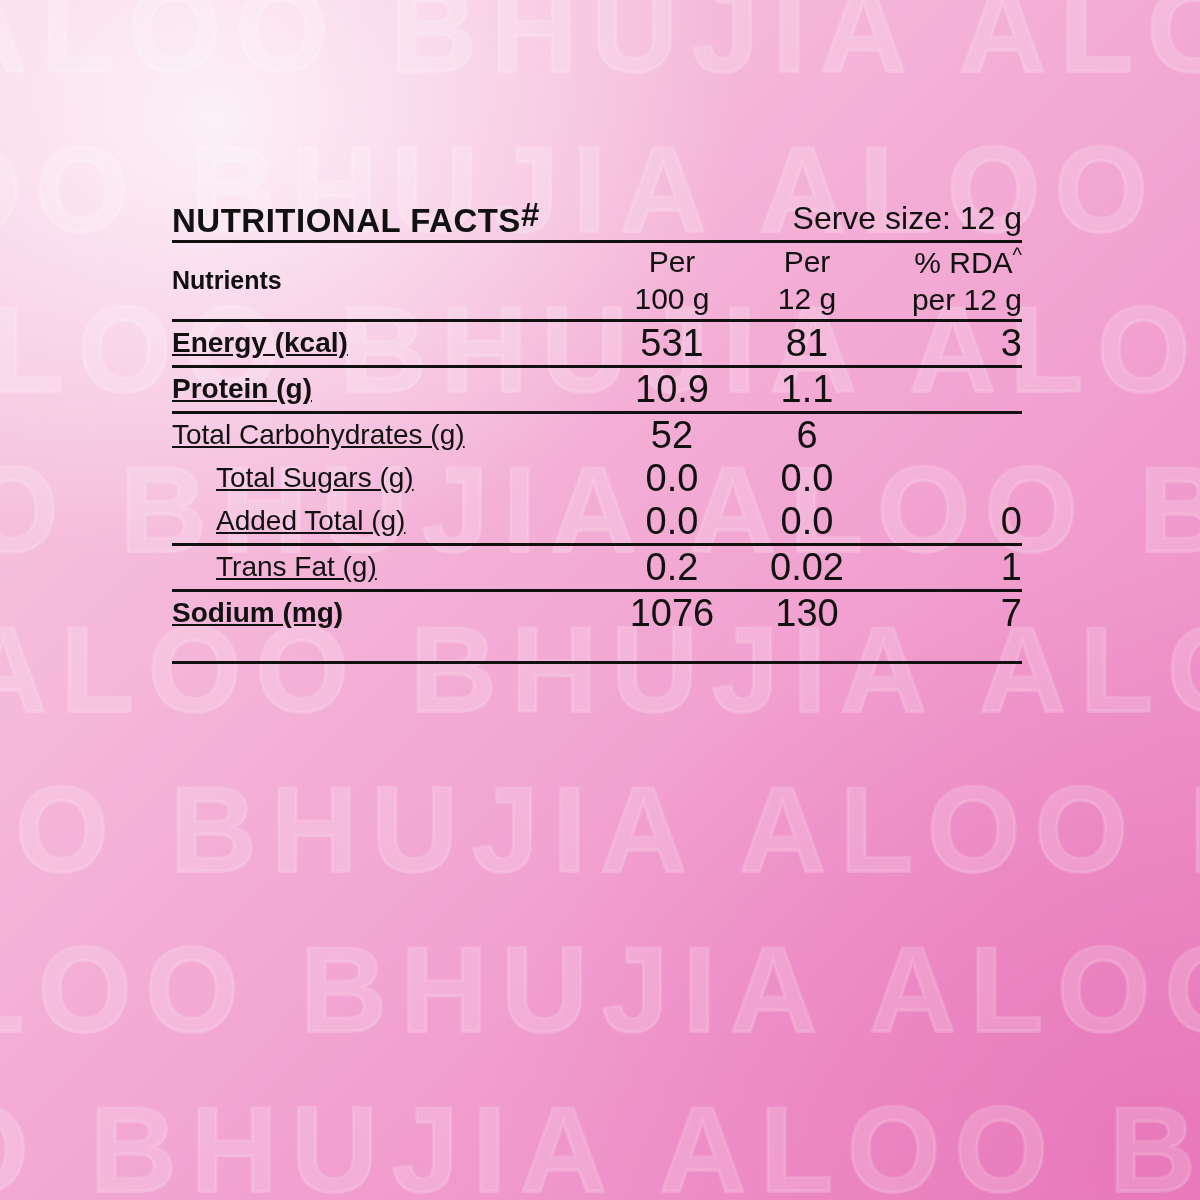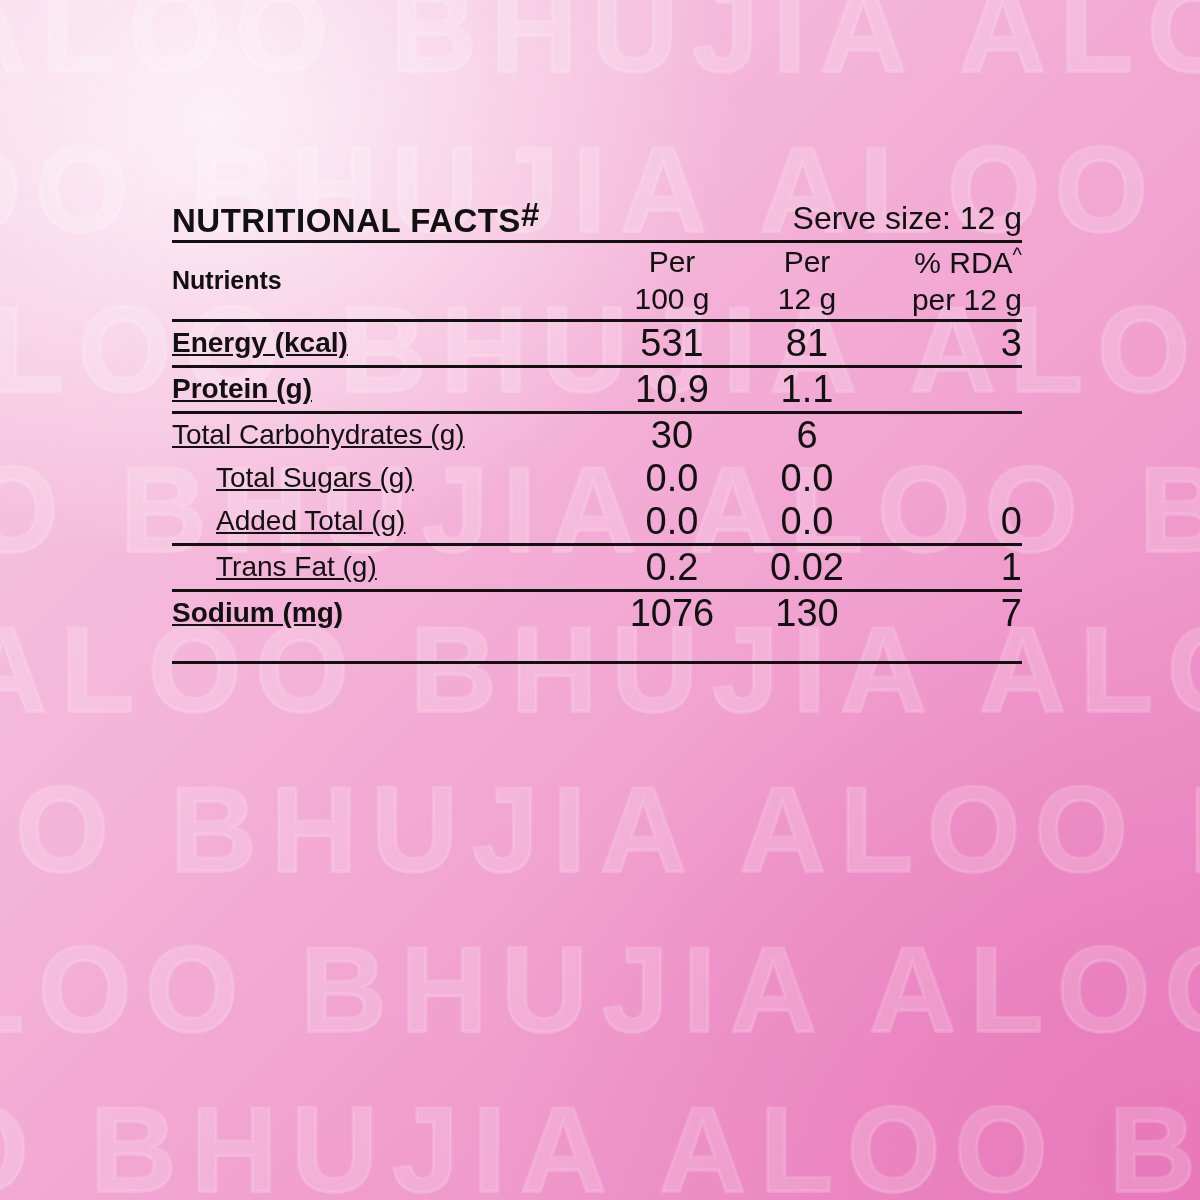--- a/index.html
+++ b/index.html
@@ -180,21 +180,21 @@
 
         <tr class="data-row rule">
           <td class="col-label"><span class="lbl bold">Protein (g)</span></td>
           <td class="col-v1"><span class="val">10.9</span></td>
           <td class="col-v2"><span class="val">1.1</span></td>
           <td class="col-v3"><span class="val"></span></td>
         </tr>
 
         <tr class="data-row">
           <td class="col-label"><span class="lbl">Total Carbohydrates (g)</span></td>
-          <td class="col-v1"><span class="val">30</span></td>
+          <td class="col-v1"><span class="val">52</span></td>
           <td class="col-v2"><span class="val">6</span></td>
           <td class="col-v3"><span class="val"></span></td>
         </tr>
 
         <tr class="data-row">
           <td class="col-label"><span class="lbl indent">Total Sugars (g)</span></td>
           <td class="col-v1"><span class="val">0.0</span></td>
           <td class="col-v2"><span class="val">0.0</span></td>
           <td class="col-v3"><span class="val"></span></td>
         </tr>

